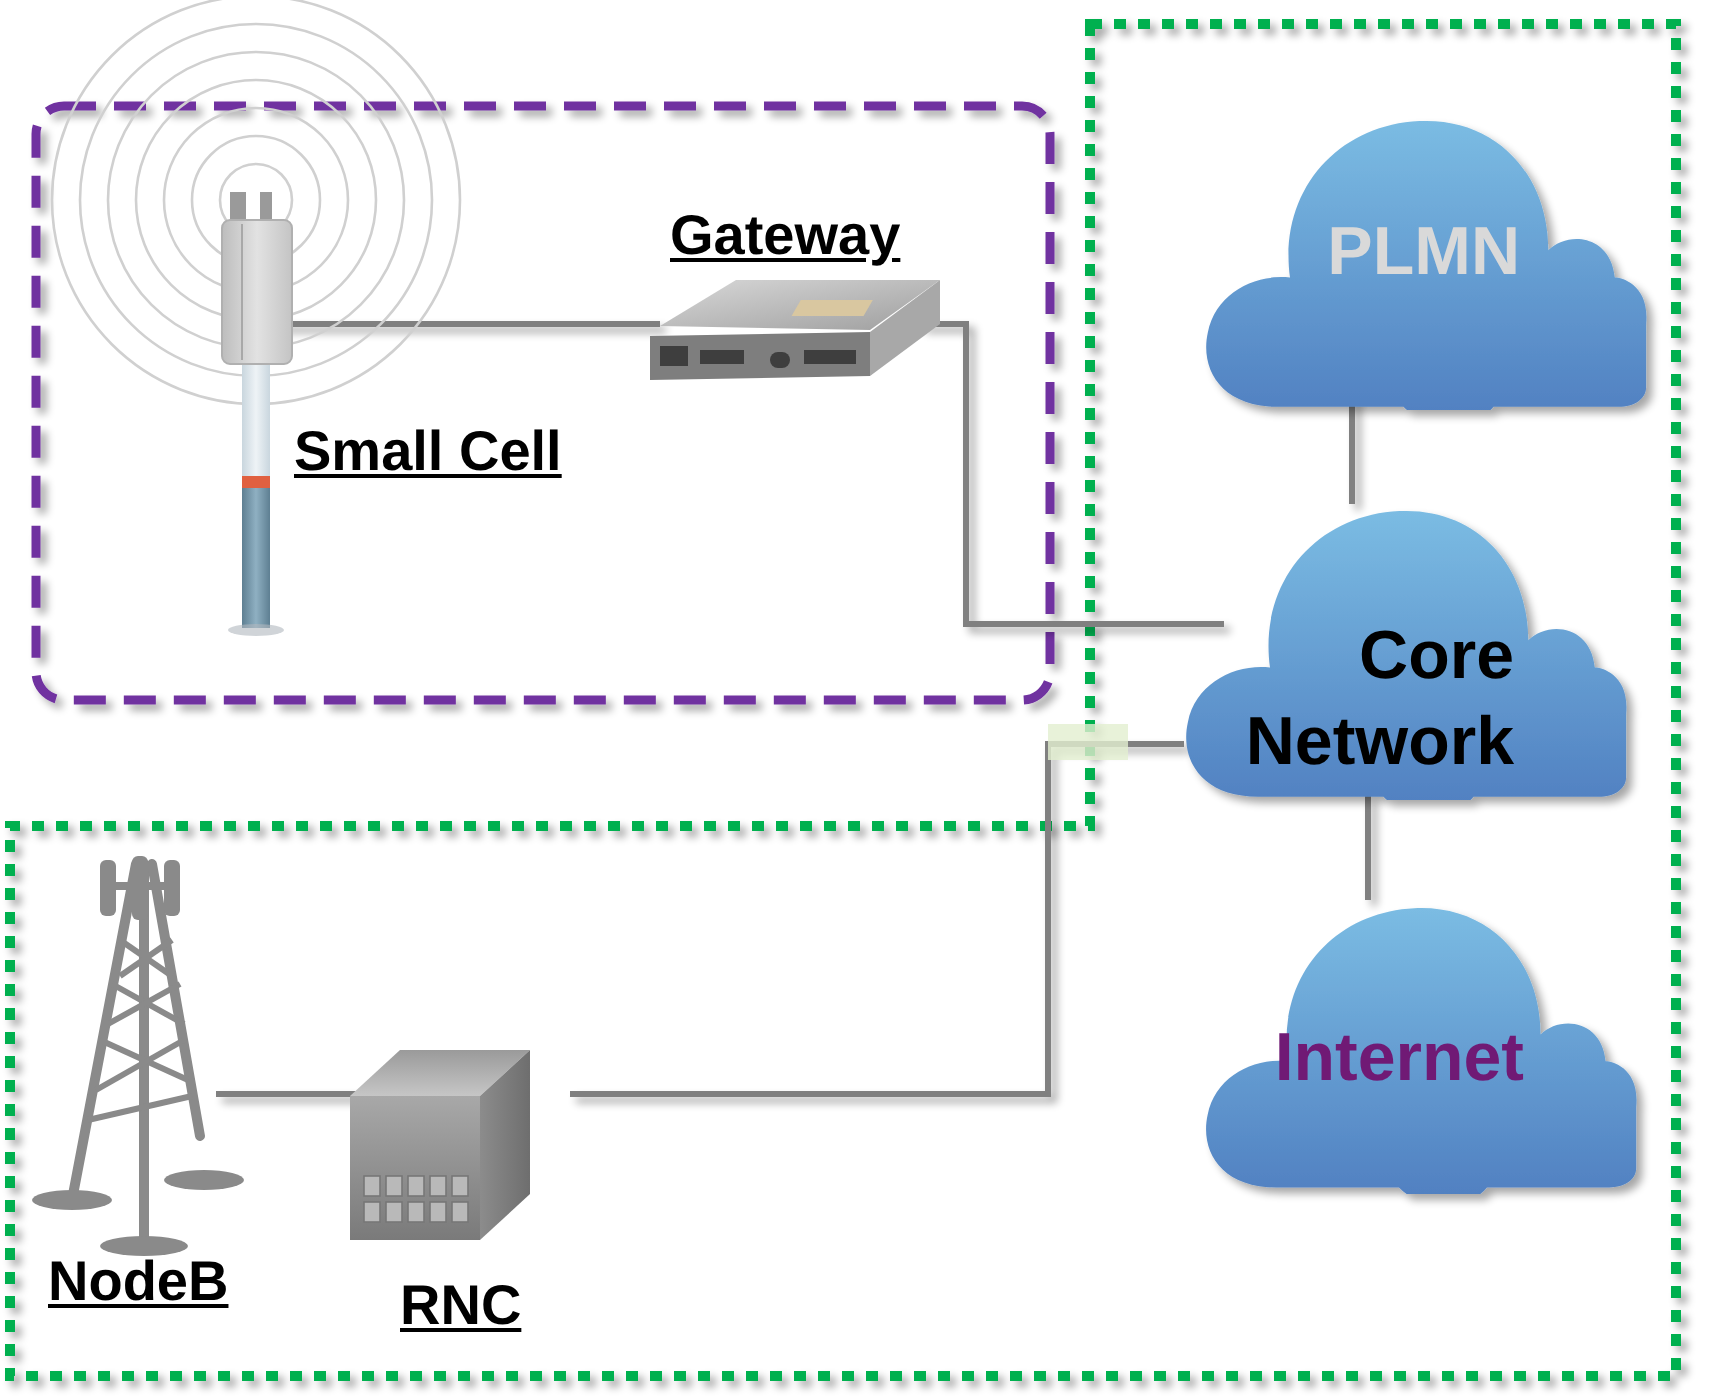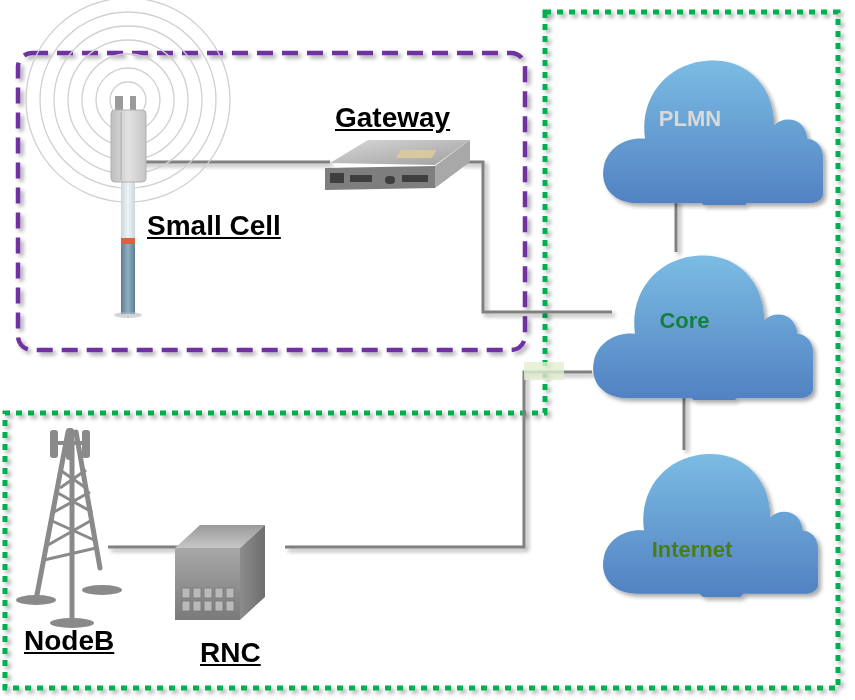--- a/index.html
+++ b/index.html
@@ -2,22 +2,22 @@
 <html><head>
 <meta charset="utf-8">
 <style>
   html, body { margin: 0; padding: 0; background: #ffffff; }
   body { width: 855px; height: 700px; position: relative; overflow: hidden;
          font-family: "Liberation Sans", sans-serif; }
   svg#diagram { position: absolute; left: 0; top: 0; }
   .lbl { position: absolute; font-weight: bold; font-family: "Liberation Sans", sans-serif;
          white-space: nowrap; line-height: 1; text-decoration: underline; }
   .lbl-dark { color: #000000; font-size: 28px; }
-  .cloud-lbl { position: absolute; font-weight: bold; text-align: center; line-height: 1.25;
-               font-family: "Liberation Sans", sans-serif; font-size: 22px; }
+  .cloud-lbl { position: absolute; font-weight: bold; text-align: right; line-height: 1.25;
+               font-family: "Liberation Sans", sans-serif; font-size: 34px; }
 </style>
 </head>
 <body>
 
 <svg id="diagram" width="855" height="700" viewBox="0 0 855 700">
   <defs>
     <linearGradient id="cloudGrad" x1="0" y1="0" x2="0" y2="1">
       <stop id="cg-top" offset="0" stop-color="#7BBCE3"></stop>
       <stop id="cg-bot" offset="1" stop-color="#4F7EC0"></stop>
     </linearGradient>
@@ -174,18 +174,19 @@
 </svg>
 
 <div class="lbl lbl-dark" style="left:335px; top:104px;">Gateway</div>
 <div class="lbl lbl-dark" style="left:147px; top:212px;">Small Cell</div>
 <div class="lbl lbl-dark" style="left:24px; top:627px;">NodeB</div>
 <div class="lbl lbl-dark" style="left:200px; top:639px;">RNC</div>
 
 <div class="cloud-lbl" style="left:620px; top:105px; width:140px; color:#D9D9D9;">
   <div>PLMN</div>
 </div>
-<div class="cloud-lbl" style="left:612px; top:307px; width:145px; color:#15803d;">
+<div class="cloud-lbl" style="left:612px; top:307px; width:145px; color:#000000;">
   <div>Core</div>
+  <div>Network</div>
 </div>
-<div class="cloud-lbl" style="left:622px; top:536px; width:140px; color:#4d7c0f;">
+<div class="cloud-lbl" style="left:622px; top:508px; width:140px; color:#701a75;">
   <div>Internet</div>
 </div>
 
 </body></html>

